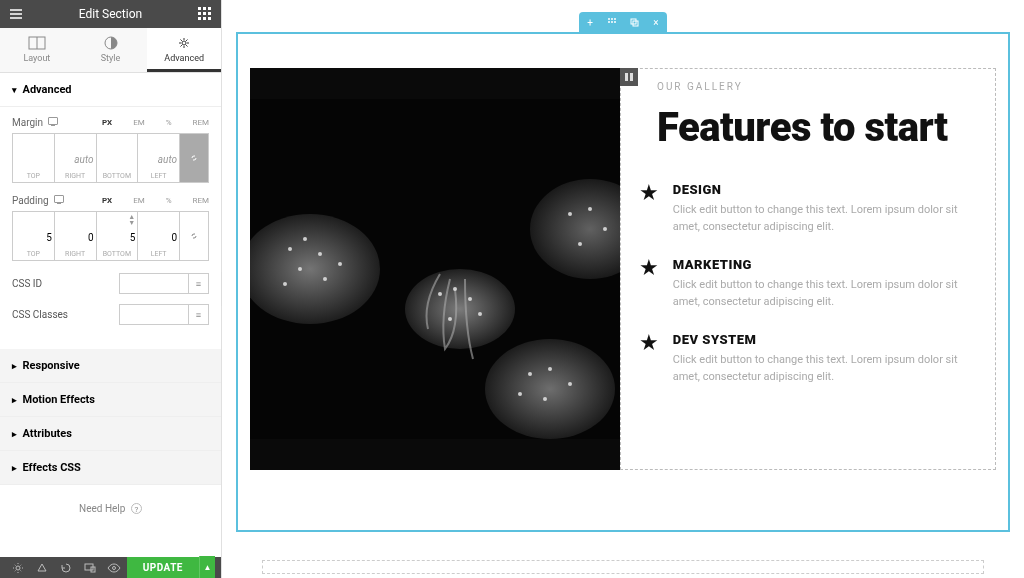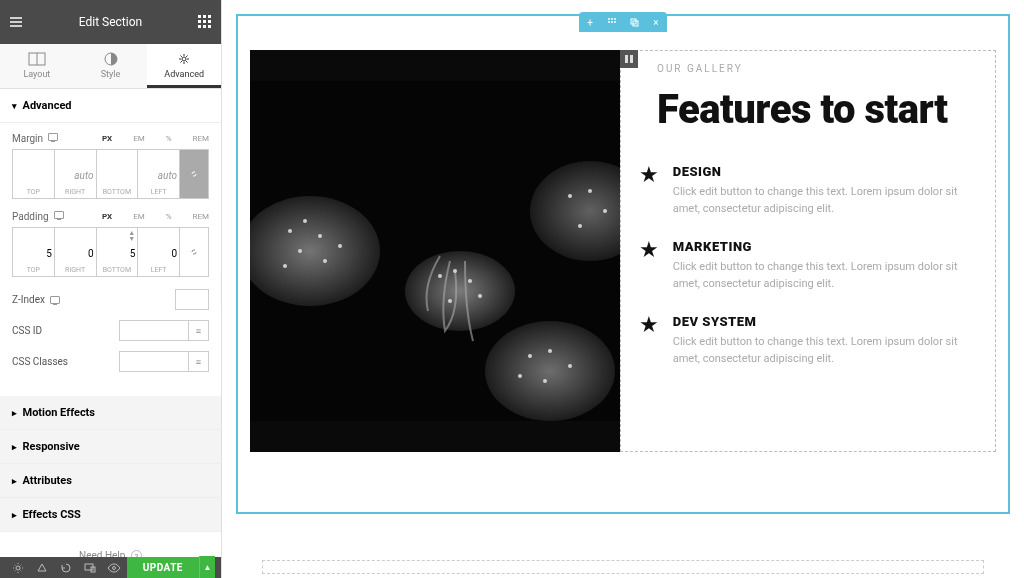--- a/index.html
+++ b/index.html
@@ -1,20 +1,20 @@
 <!DOCTYPE html>
 <html><head>
 <meta charset="utf-8">
 <style>
 * { box-sizing: border-box; margin: 0; padding: 0; font-family: -apple-system, BlinkMacSystemFont, "Segoe UI", Roboto, sans-serif; }
 body { width: 1024px; height: 578px; display: flex; overflow: hidden; background: #fff; }
 
 
 .panel { width: 222px; background: #fff; display: flex; flex-direction: column; border-right: 1px solid #e0e0e0; position: relative; }
-.panel-header { background: #4a4a4a; color: #fff; height: 44px; display: flex; align-items: center; justify-content: space-between; padding: 0 8px; font-size: 12px; }
+.panel-header { background: #4a4a4a; color: #fff; height: 28px; display: flex; align-items: center; justify-content: space-between; padding: 0 8px; font-size: 12px; }
 .panel-header .title { flex: 1; text-align: center; }
 .hamburger, .apps-icon { width: 16px; height: 16px; cursor: pointer; }
 
 .tabs { display: flex; background: #fff; border-bottom: 1px solid #e0e0e0; }
 .tab { flex: 1; padding: 8px 8px 6px; text-align: center; font-size: 9px; color: #888; cursor: pointer; border-bottom: 3px solid transparent; }
 .tab.active { color: #333; border-bottom: 3px solid #333; background: #fff; }
 .tab .tab-icon { display: block; margin: 0 auto 3px; width: 18px; height: 14px; }
 .tab:not(.active) { background: #f8f8f8; }
 
 .panel-body { flex: 1; overflow-y: auto; background: #fff; }
@@ -57,21 +57,21 @@
 .collapse-toggle { position: absolute; right: -10px; top: 50%; transform: translateY(-50%); width: 10px; height: 34px; background: #ddd; border-radius: 0 4px 4px 0; cursor: pointer; display: flex; align-items: center; justify-content: center; font-size: 8px; color: #888; }
 
 
 .canvas { flex: 1; background: #fff; position: relative; overflow: auto; }
 .section-tabs { position: absolute; top: 12px; left: 50%; transform: translateX(-50%); display: flex; height: 20px; }
 .section-tabs .st { background: #5bc0de; color: #fff; width: 22px; height: 20px; display: flex; align-items: center; justify-content: center; font-size: 10px; cursor: pointer; }
 .section-tabs .st.first { border-radius: 4px 0 0 0; }
 .section-tabs .st.last { border-radius: 0 4px 0 0; }
 .section-tabs .st.mid { background: #5bc0de; font-size: 10px; }
 
-.section { position: absolute; top: 14px; left: 14px; right: 14px; height: 500px; border: 2px solid #5bc0de; }
+.section { position: absolute; top: 32px; left: 14px; right: 14px; height: 500px; border: 2px solid #5bc0de; }
 .columns { display: flex; position: absolute; top: 34px; left: 12px; right: 12px; bottom: 60px; }
 .col-img { width: 370px; background: #000; border: none; }
 .img-placeholder { width: 100%; height: 100%; background: #0a0a0a; display: flex; align-items: center; justify-content: center; color: #fff; overflow: hidden; }
 
 .col-right { flex: 1; padding: 0 18px 10px; border: 1px dashed #bbb; margin-left: 0; position: relative; }
 .col-handle { position: absolute; top: -1px; left: -1px; width: 18px; height: 18px; background: #555; display: flex; align-items: center; justify-content: center; cursor: pointer; }
 .eyebrow { font-size: 10px; letter-spacing: 2px; color: #aaa; margin-bottom: 14px; text-transform: uppercase; margin-top: 12px; margin-left: 18px;}
 .headline { font-size: 40px; font-weight: 900; line-height: 1.1; margin-bottom: 32px; color: #111; letter-spacing: -0.5px; margin-left: 18px;}
 .feature { display: flex; gap: 14px; margin-bottom: 22px; margin-left: 0; }
 .feature .star { font-size: 22px; color: #111; line-height: 1; }
@@ -181,51 +181,44 @@
           <div class="dim-box" style="position:relative;"><input value="5" style=""><span style="position:absolute;right:2px;top:2px;font-size:7px;line-height:6px;color:#999;cursor:pointer;">▲<br>▼</span><div class="dim-label">BOTTOM</div></div>
           <div class="dim-box"><input value="0" style=""><div class="dim-label">LEFT</div></div>
           <div class="link-btn">
               <svg width="12" height="12" viewBox="0 0 12 12">
                 <path d="M4 6a2 2 0 0 1 2-2h1M8 6a2 2 0 0 1-2 2H5" stroke="#888" fill="none"></path>
               </svg>
             </div>
         </div>
       </div>
 
-      <div class="inline-row">
-        <span class="lbl">
-            <span>Z-Index</span> 
-            <span class="device-icon"></span>
-          </span>
-        <input type="text" style="width: 34px;" value="">
-      </div>
 
       <div class="inline-row">
         <span class="lbl">CSS ID</span>
         <span class="with-btn">
             <input type="text" value="" style="">
             <span class="mini-btn">≡</span>
           </span>
       </div>
 
       <div class="inline-row">
         <span class="lbl">CSS Classes</span>
         <span class="with-btn">
             <input type="text" value="" style="">
             <span class="mini-btn">≡</span>
           </span>
       </div>
 
     </div>
 
     <div class="accordion-title accordion-closed">
+      <span>Responsive</span>
+    </div>
+    <div class="accordion-title accordion-closed">
       <span>Motion Effects</span>
-    </div>
-    <div class="accordion-title accordion-closed">
-      <span>Responsive</span>
     </div>
     <div class="accordion-title accordion-closed">
       <span>Attributes</span>
     </div>
     <div class="accordion-title accordion-closed">
       <span>Effects CSS</span>
     </div>
 
     <div class="need-help">
       <span>Need Help</span>

